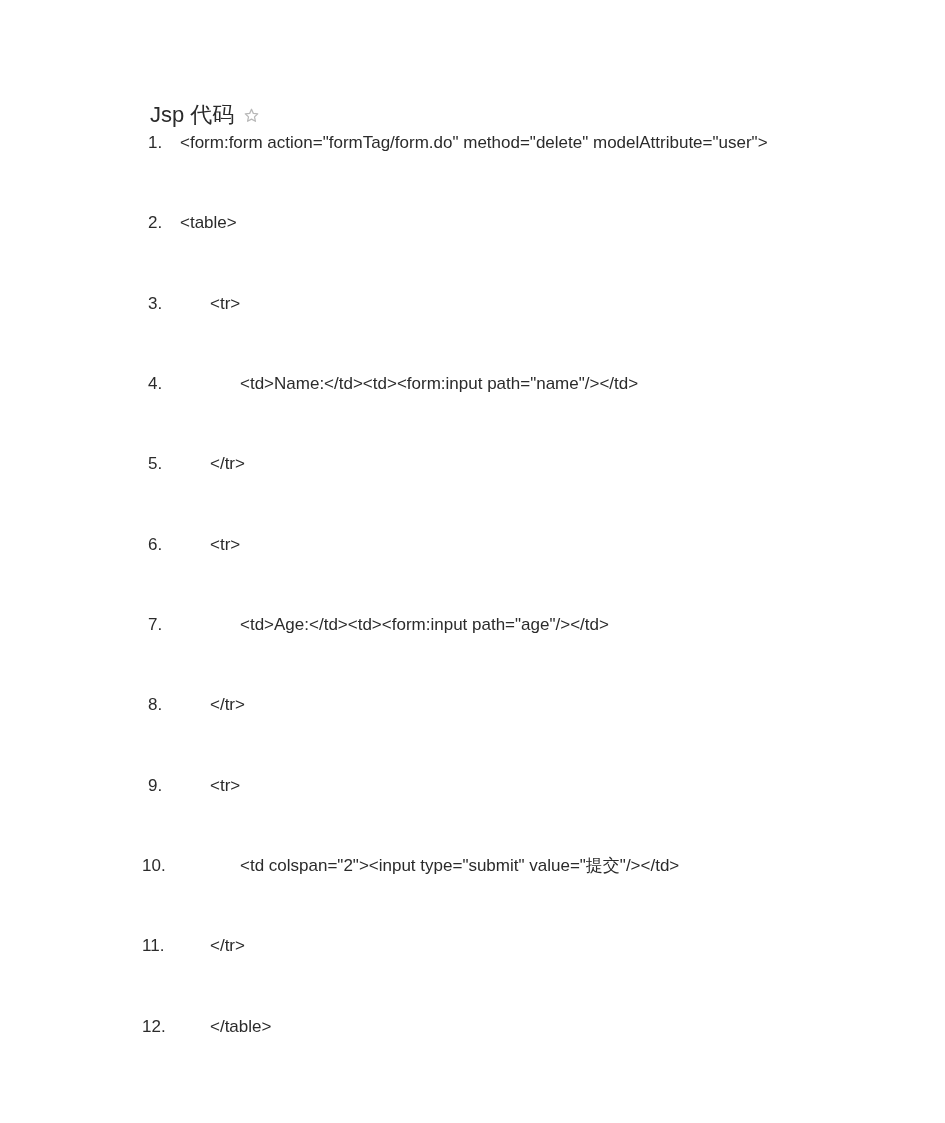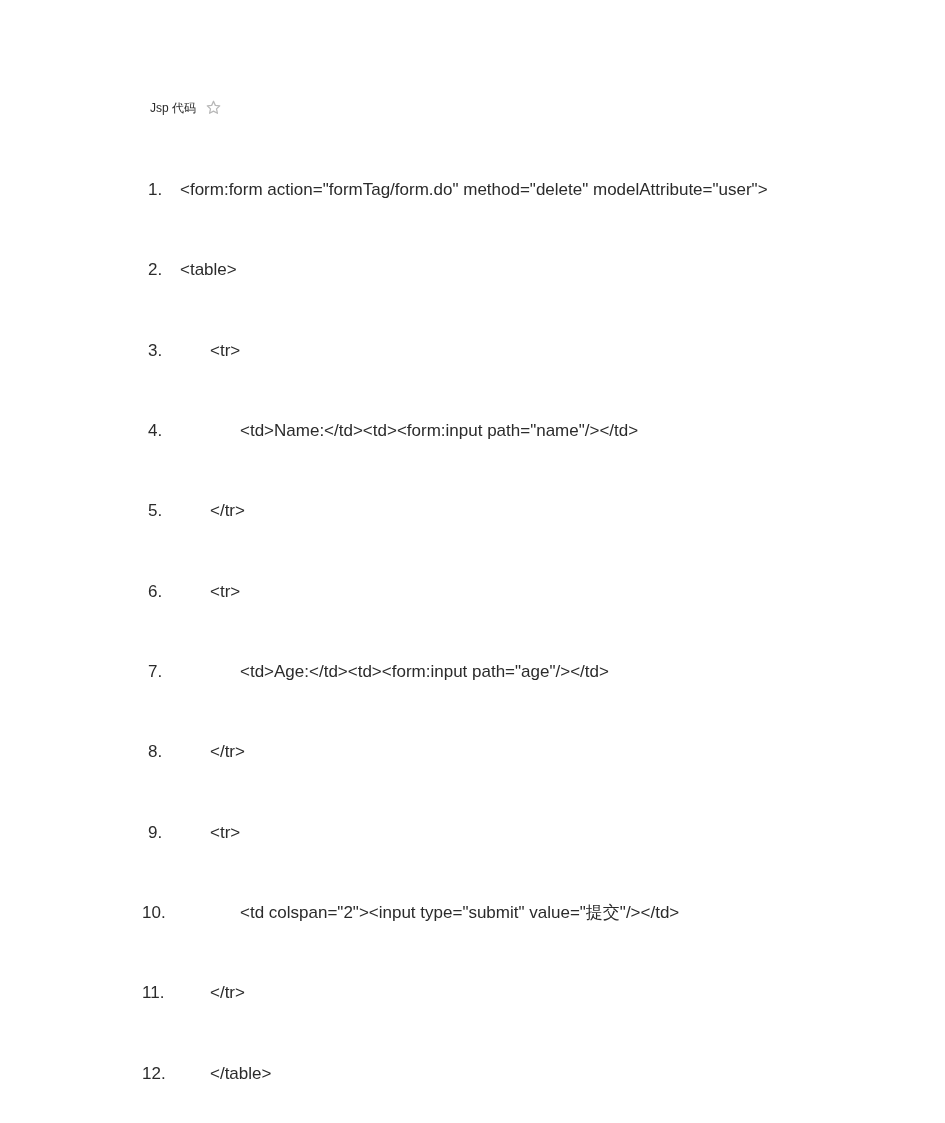--- a/index.html
+++ b/index.html
@@ -9,24 +9,23 @@
     font-family: Arial, "Microsoft YaHei", "PingFang SC", sans-serif;
     color: #2b2b2b;
     width: 945px;
   }
   .page {
     padding: 100px 40px 60px 120px;
     box-sizing: border-box;
   }
   .title-row {
     display: flex;
-    align-items: flex-start;
-    font-size: 12px;
+    align-items: center;
+    font-size: 22px;
     margin-left: 30px;
-    margin-bottom: 60px;
   }
   .title-text {
   }
   .star {
     margin-left: 10px;
     width: 15px;
     height: 15px;
     display: inline-flex;
     align-items: center;
     justify-content: center;

